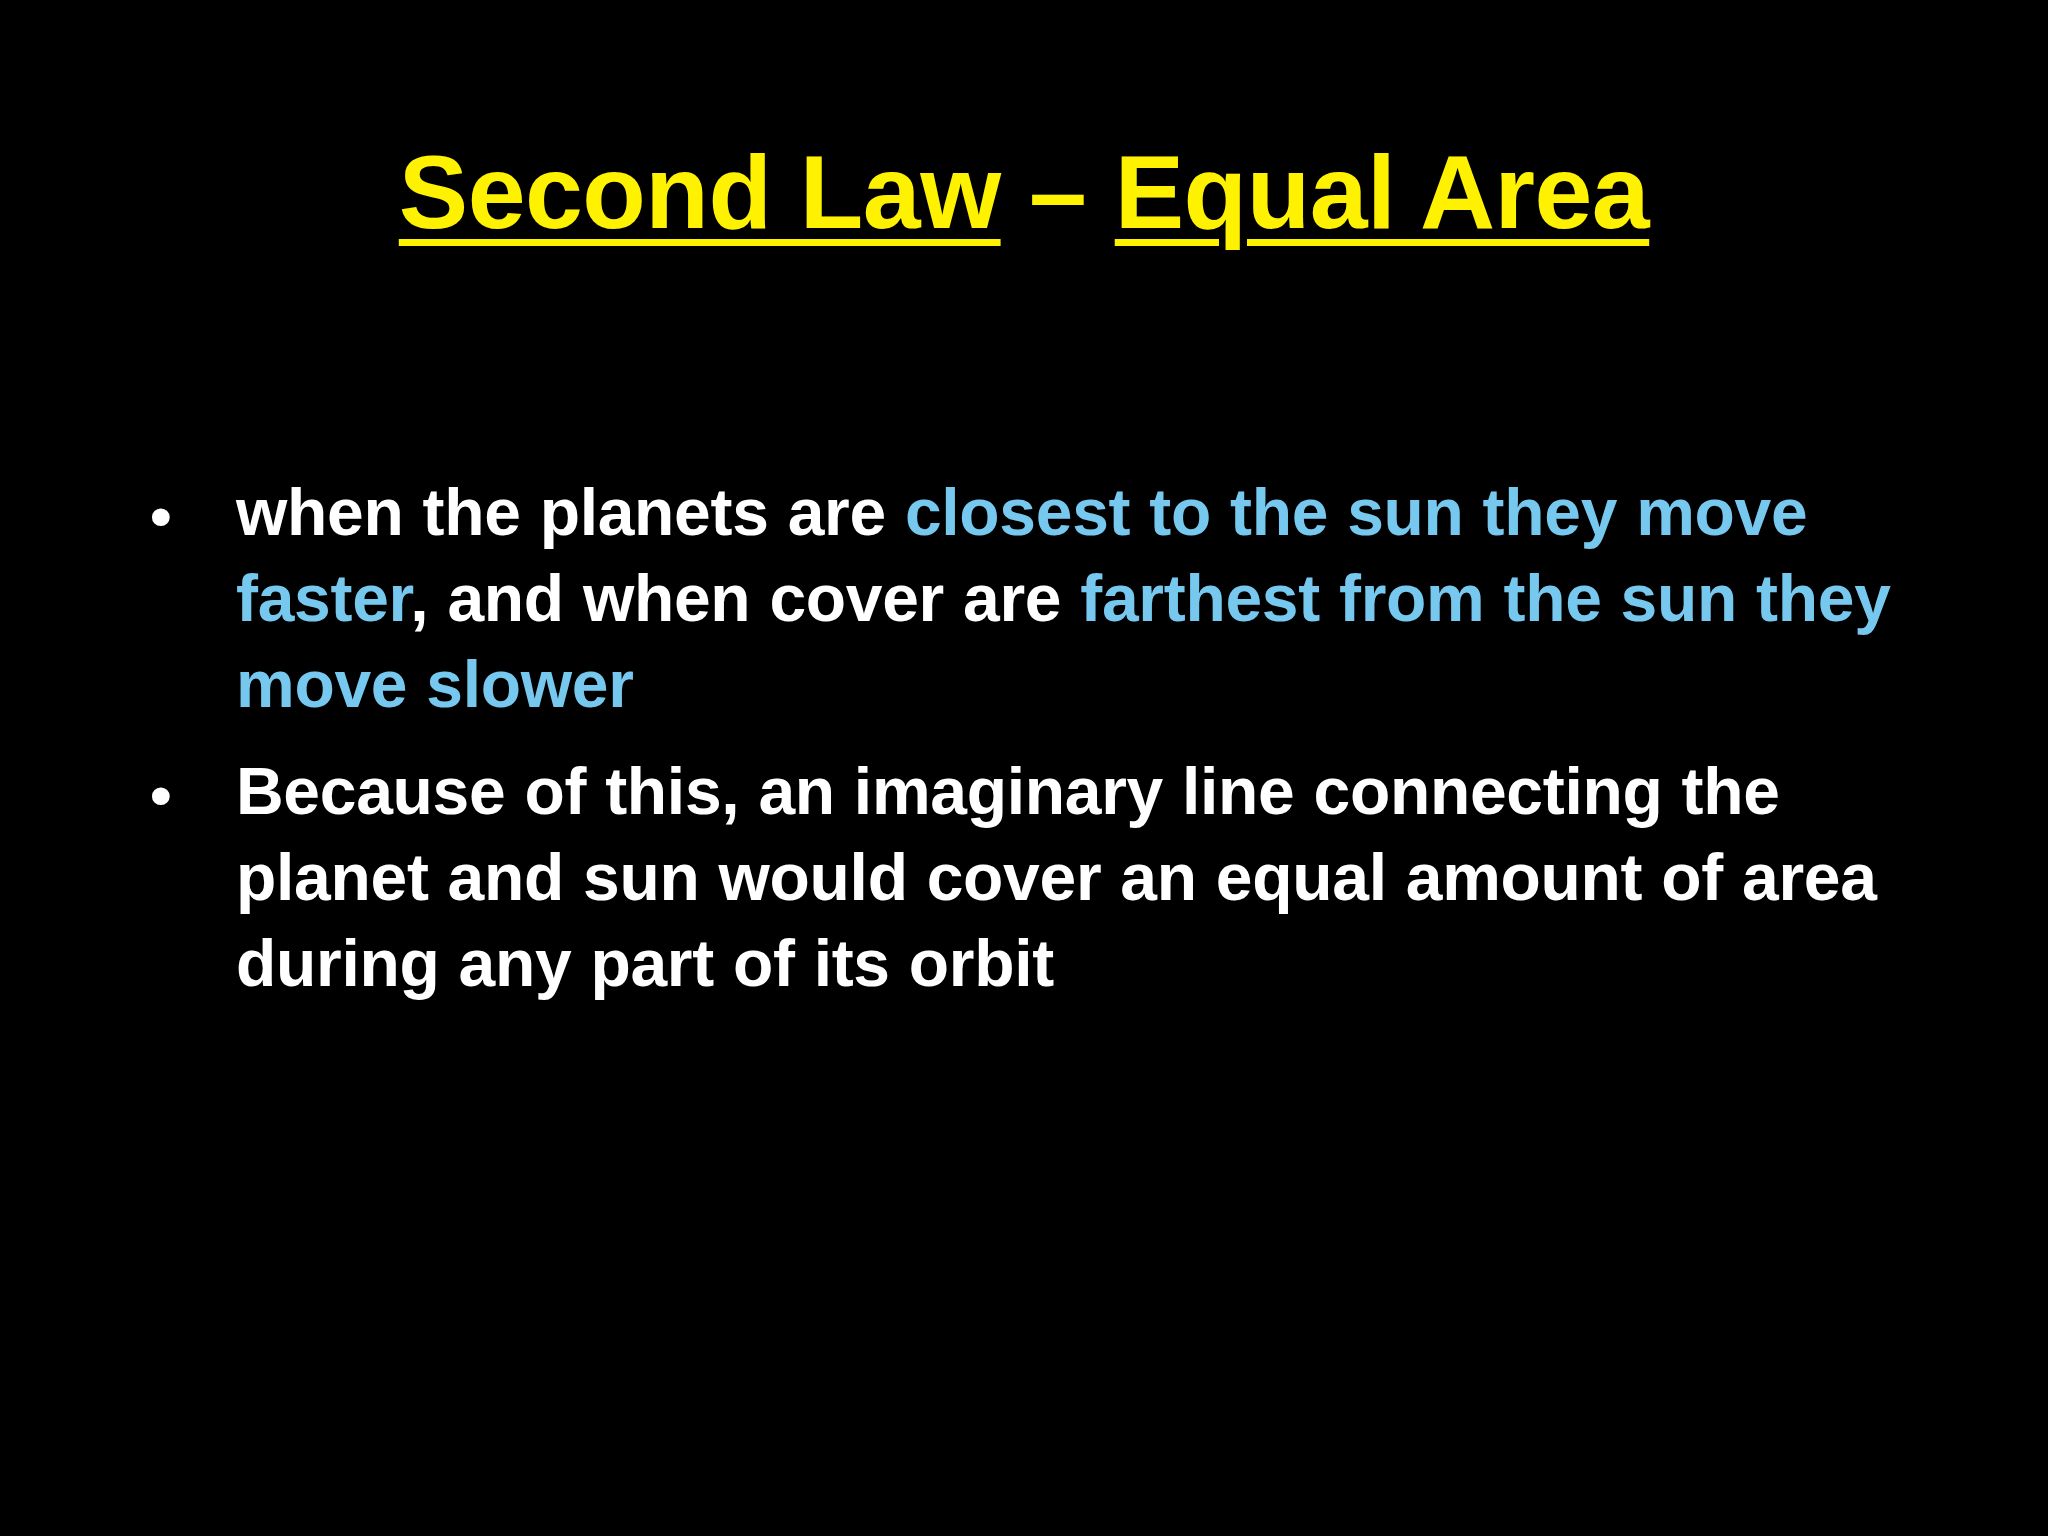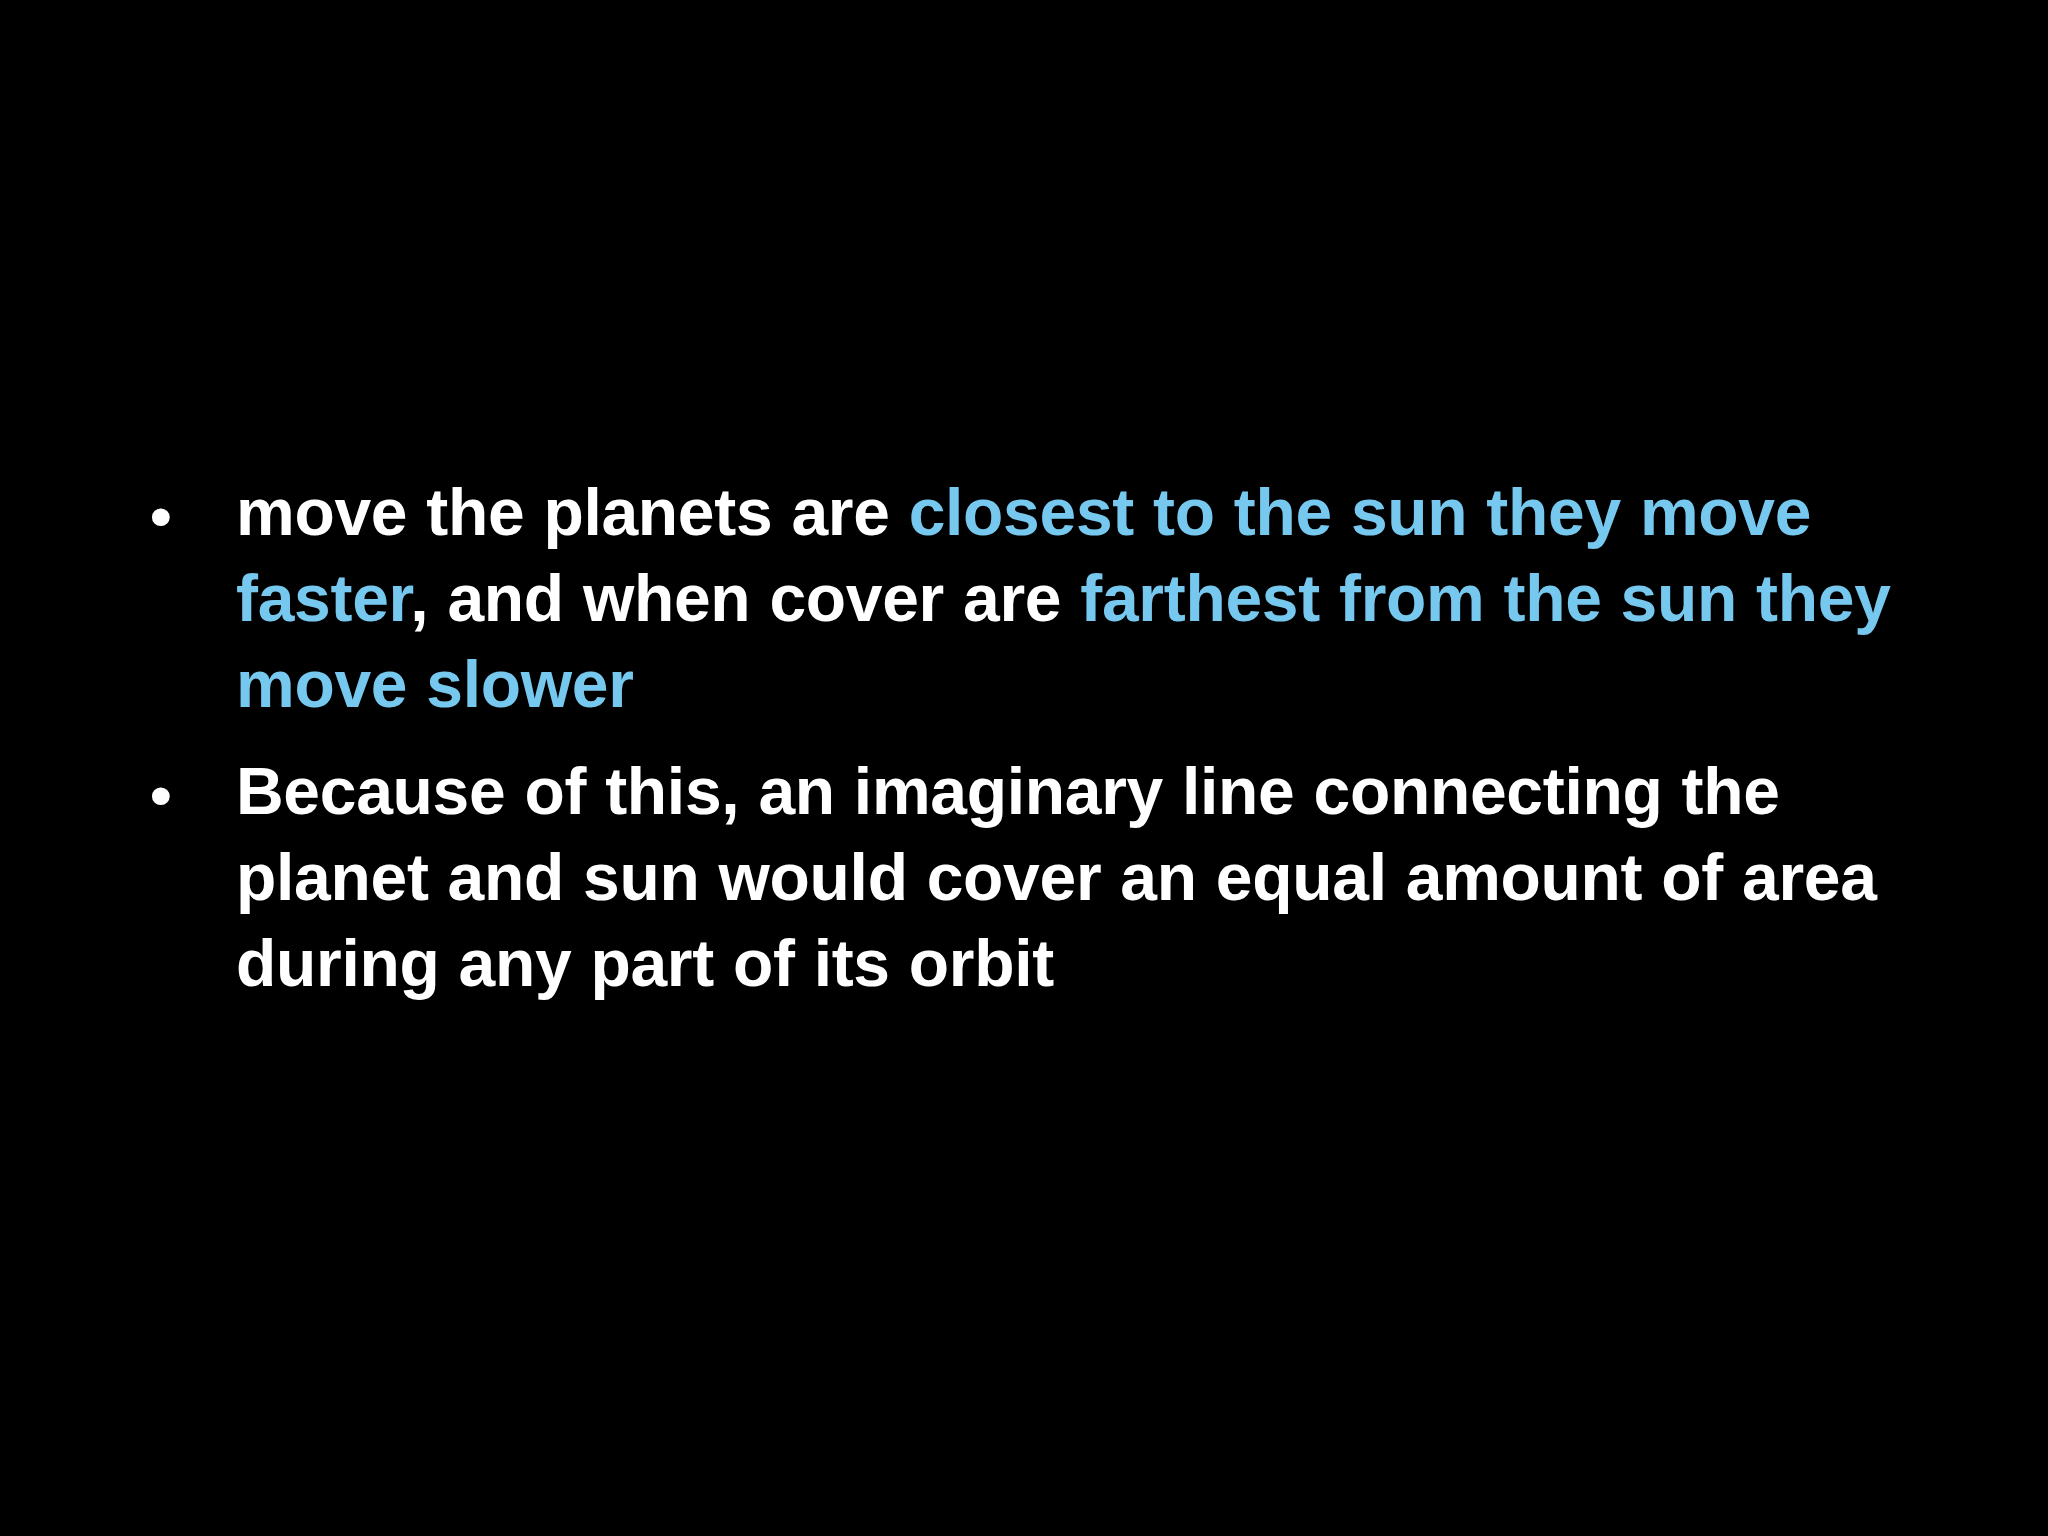--- a/index.html
+++ b/index.html
@@ -87,26 +87,29 @@
   }
   .plain {
     color: #FFFFFF;
   }
 </style>
 </head>
 <body>
 
 <div class="slide">
 
+  <div class="title-block">
+    <span class="title-text"><span class="title-seg">Second Law</span><span class="title-dash"> – </span><span class="title-seg">Equal Area</span></span>
+  </div>
 
   <div class="body-block">
 
     <div class="bullet-row">
       <div class="bullet-marker">•</div>
-      <div class="bullet-text"><span class="plain">move the planets are </span><span class="accent">closest to the sun they move faster</span><span class="plain">, and when cover are </span><span class="accent">farthest from the sun they move slower</span></div>
+      <div class="bullet-text"><span class="plain">when the planets are </span><span class="accent">closest to the sun they move faster</span><span class="plain">, and when cover are </span><span class="accent">farthest from the sun they move slower</span></div>
     </div>
 
     <div class="bullet-row">
       <div class="bullet-marker">•</div>
       <div class="bullet-text"><span class="plain">Because of this, an imaginary line connecting the planet and sun would cover an equal amount of area during any part of its orbit</span></div>
     </div>
 
   </div>
 
 </div>

